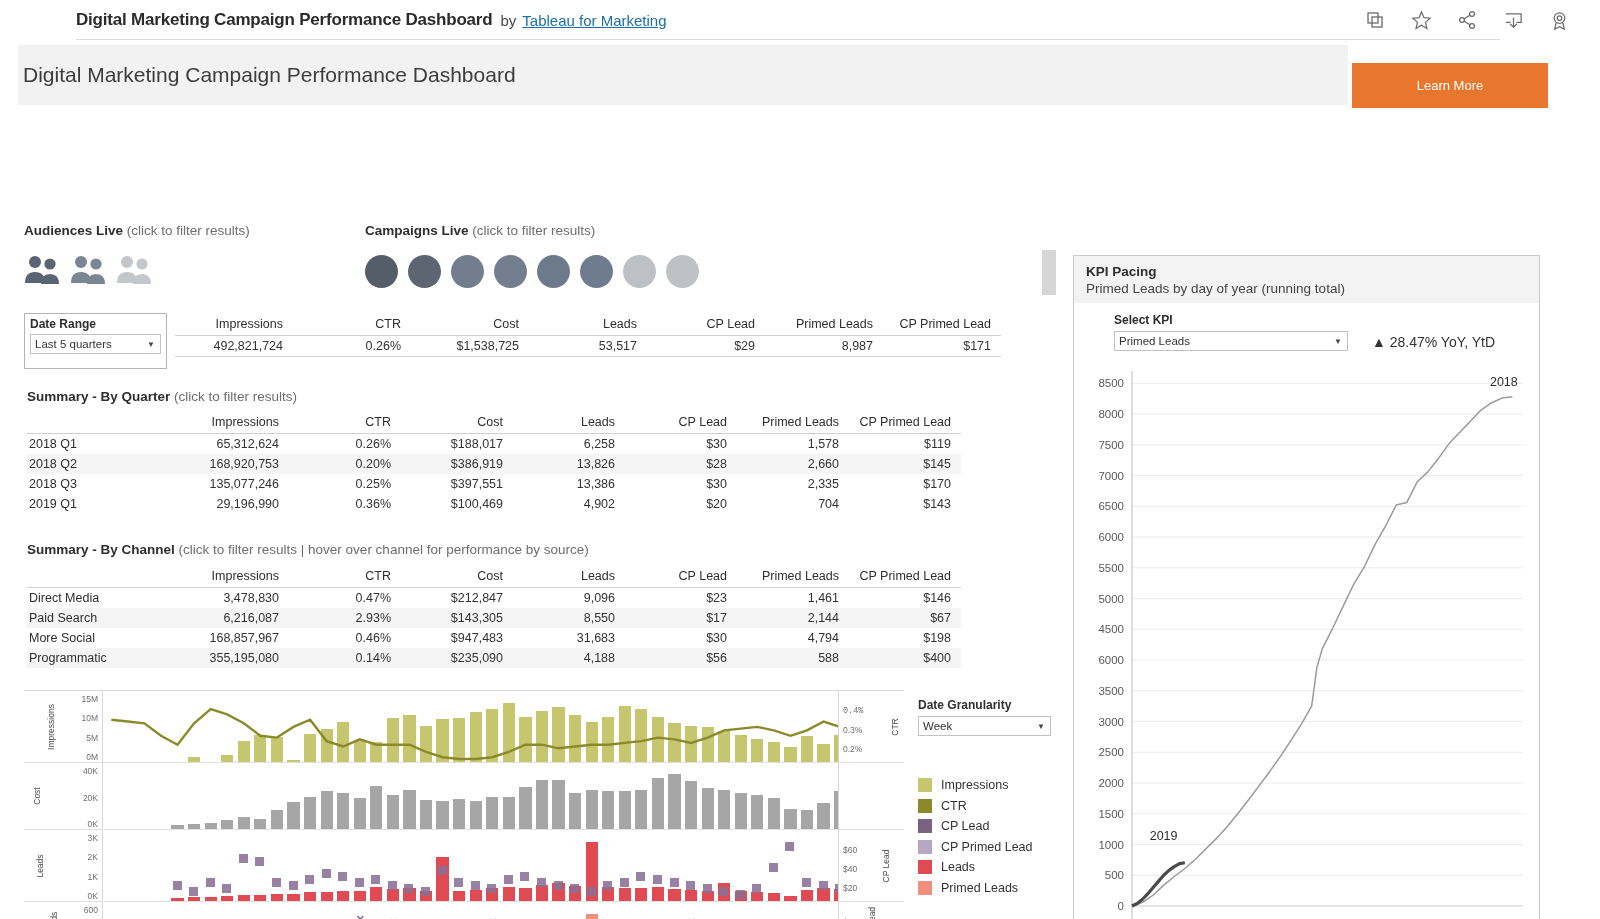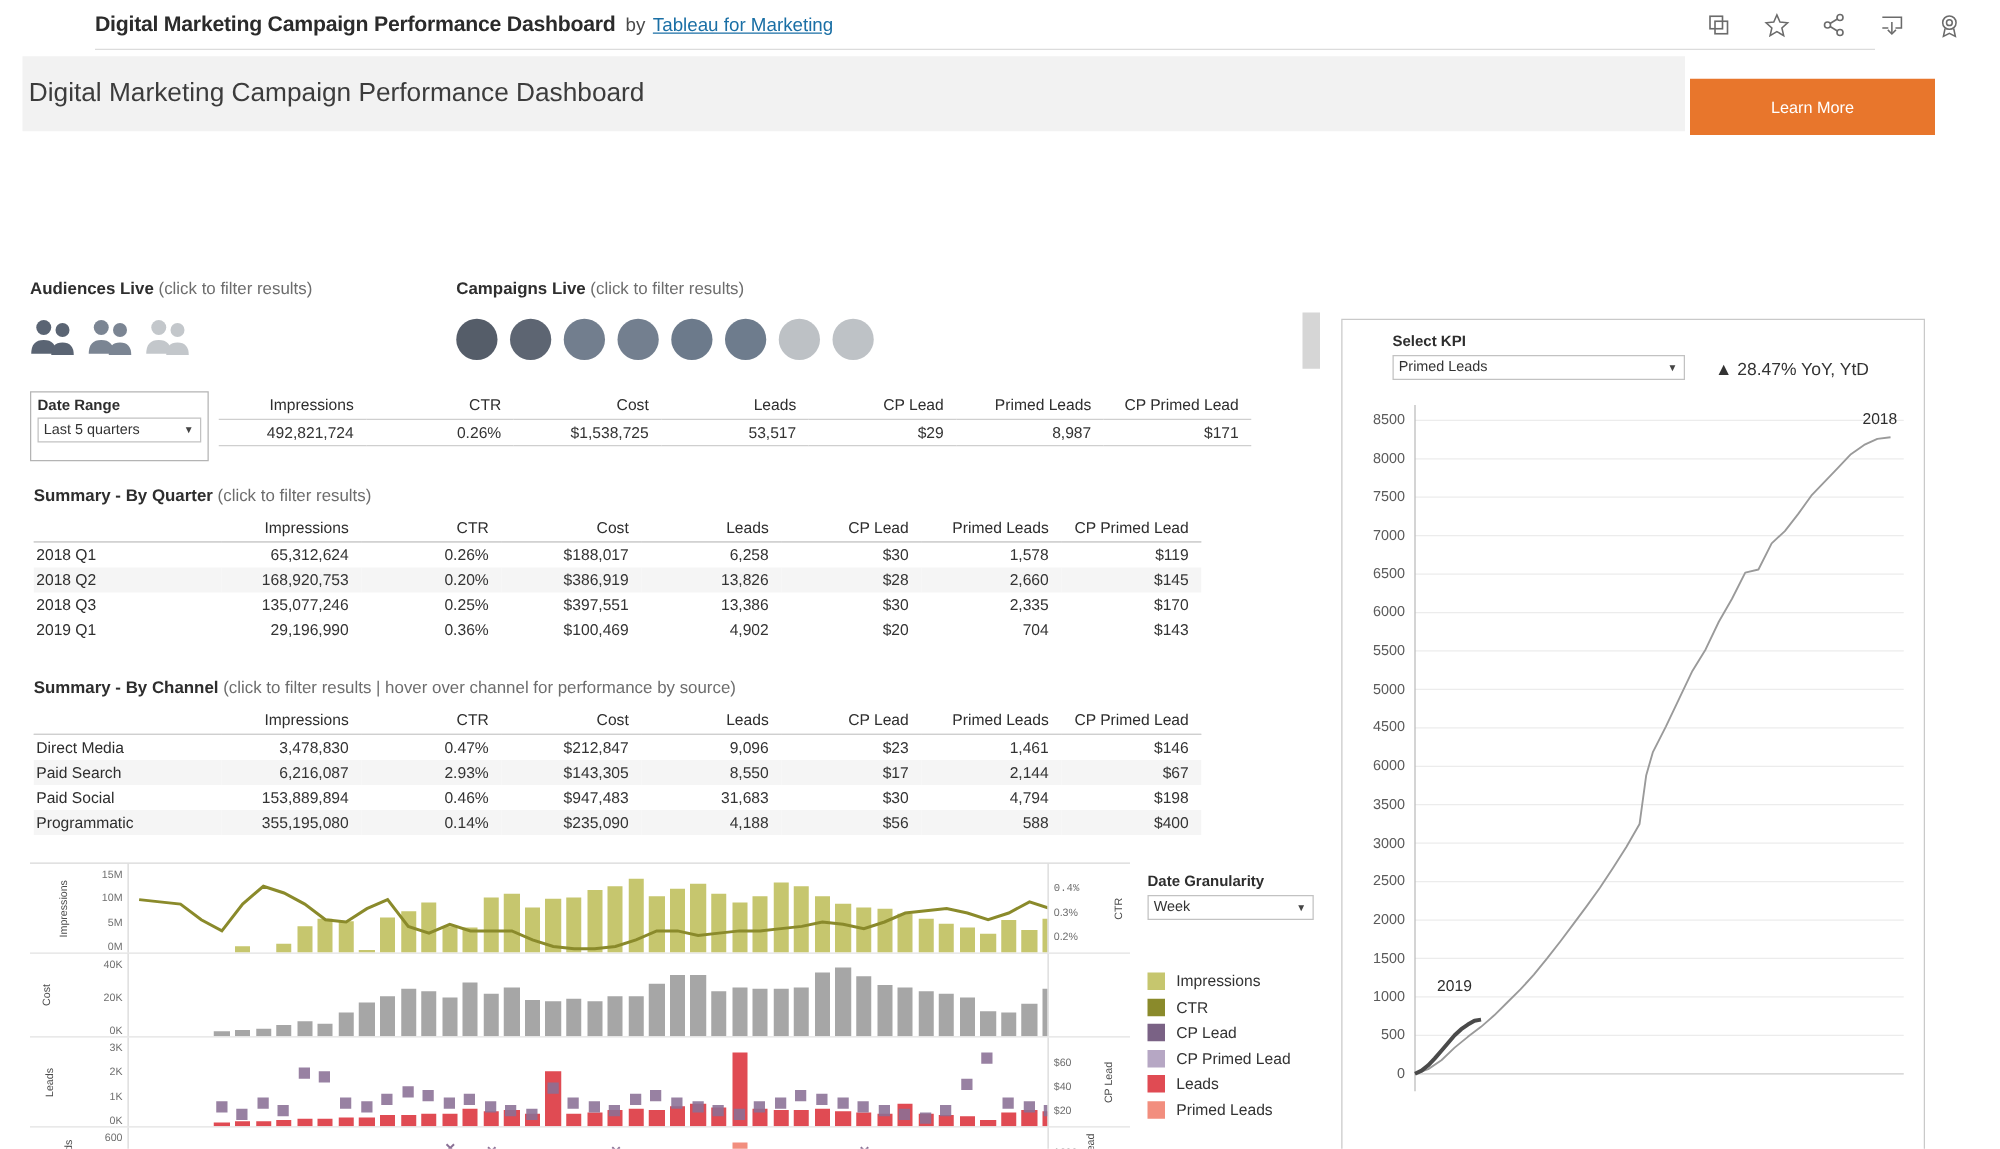--- a/index.html
+++ b/index.html
@@ -326,22 +326,22 @@
             <td class="rowhead">Paid Search</td>
             <td>6,216,087</td>
             <td>2.93%</td>
             <td>$143,305</td>
             <td>8,550</td>
             <td>$17</td>
             <td>2,144</td>
             <td>$67</td>
           </tr>
           <tr>
-            <td class="rowhead">Paid Social</td>
-            <td>153,889,894</td>
+            <td class="rowhead">More Social</td>
+            <td>168,857,967</td>
             <td>0.46%</td>
             <td>$947,483</td>
             <td>31,683</td>
             <td>$30</td>
             <td>4,794</td>
             <td>$198</td>
           </tr>
           <tr class="alt">
             <td class="rowhead">Programmatic</td>
             <td>355,195,080</td>
@@ -625,20 +625,24 @@
       </div>
       <div class="leg-item">
         <span class="leg-sw" style="background: rgb(242, 142, 126);"></span>
         <span>Primed Leads</span>
       </div>
     </div>
 
   <div class="scrollnub"></div>
 
   <div class="kpipanel">
+    <div class="kpi-hd">
+      <div class="h1">KPI Pacing</div>
+      <div class="h2">Primed Leads by day of year (running total)</div>
+    </div>
     <div class="kpi-ctl">
       <div>
         <div class="k-label">Select KPI</div>
         <div class="sel">
           <span>Primed Leads</span>
           <span class="caret">▼</span>
         </div>
       </div>
       <div class="kpi-delta">▲ 28.47% YoY, YtD</div>
     </div>

